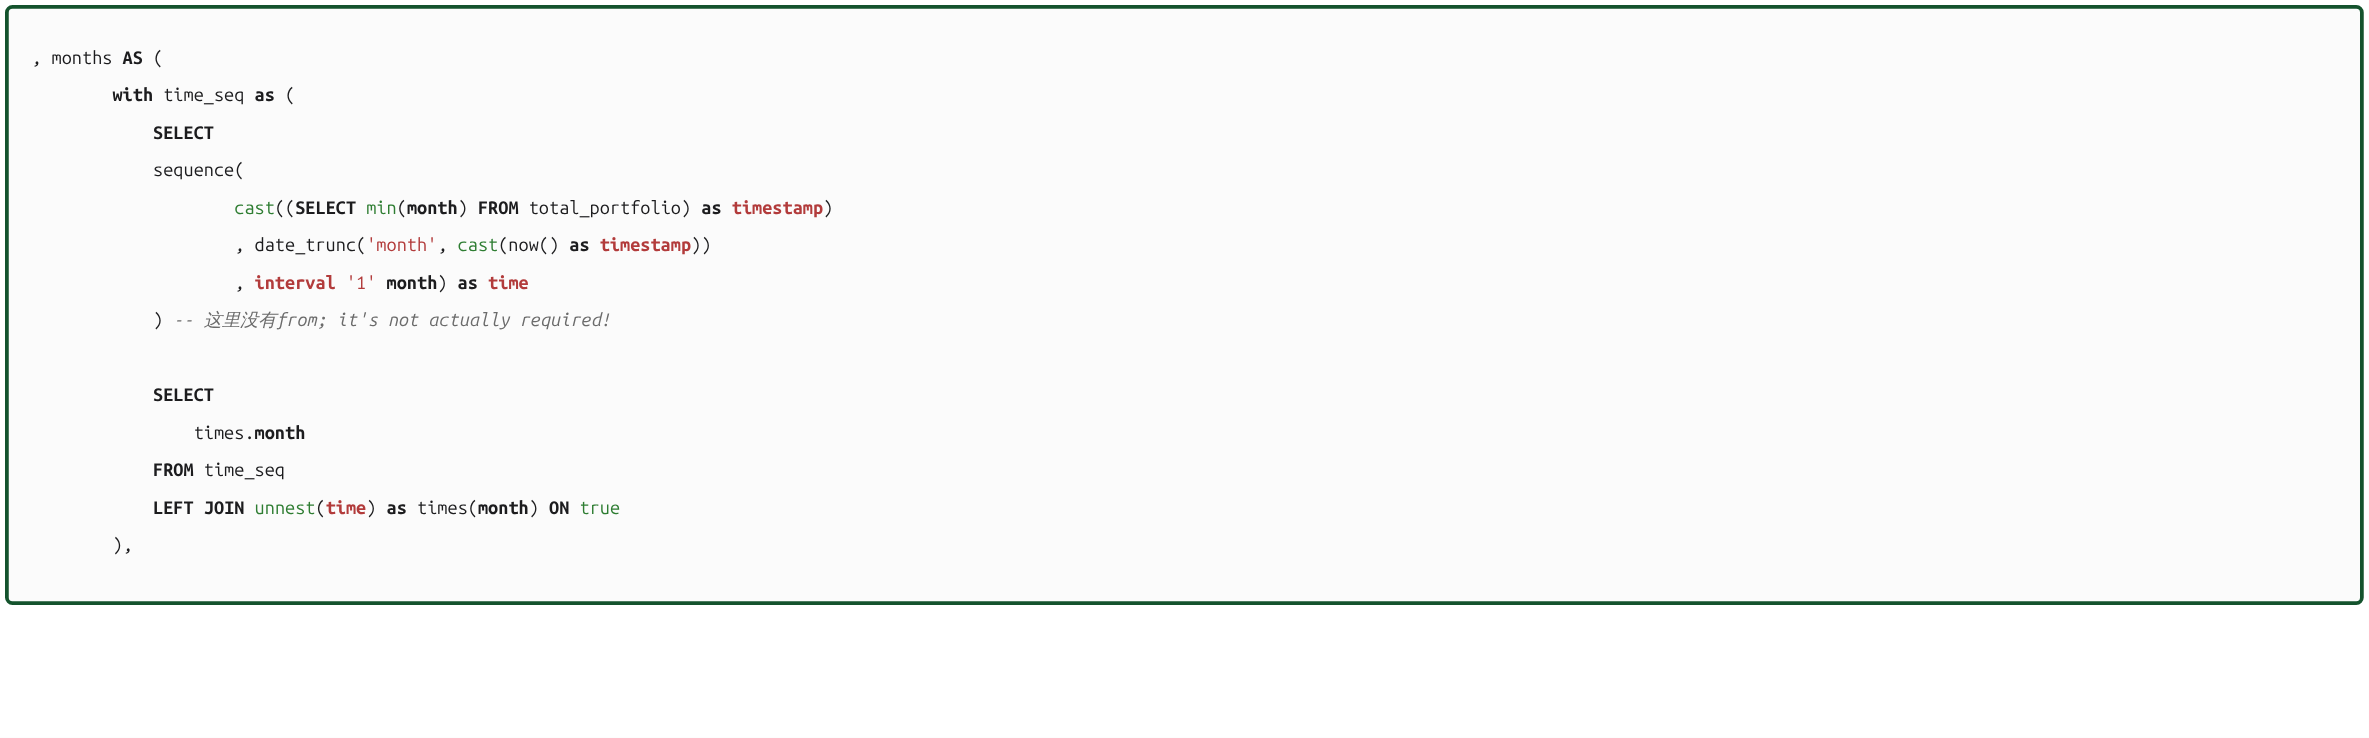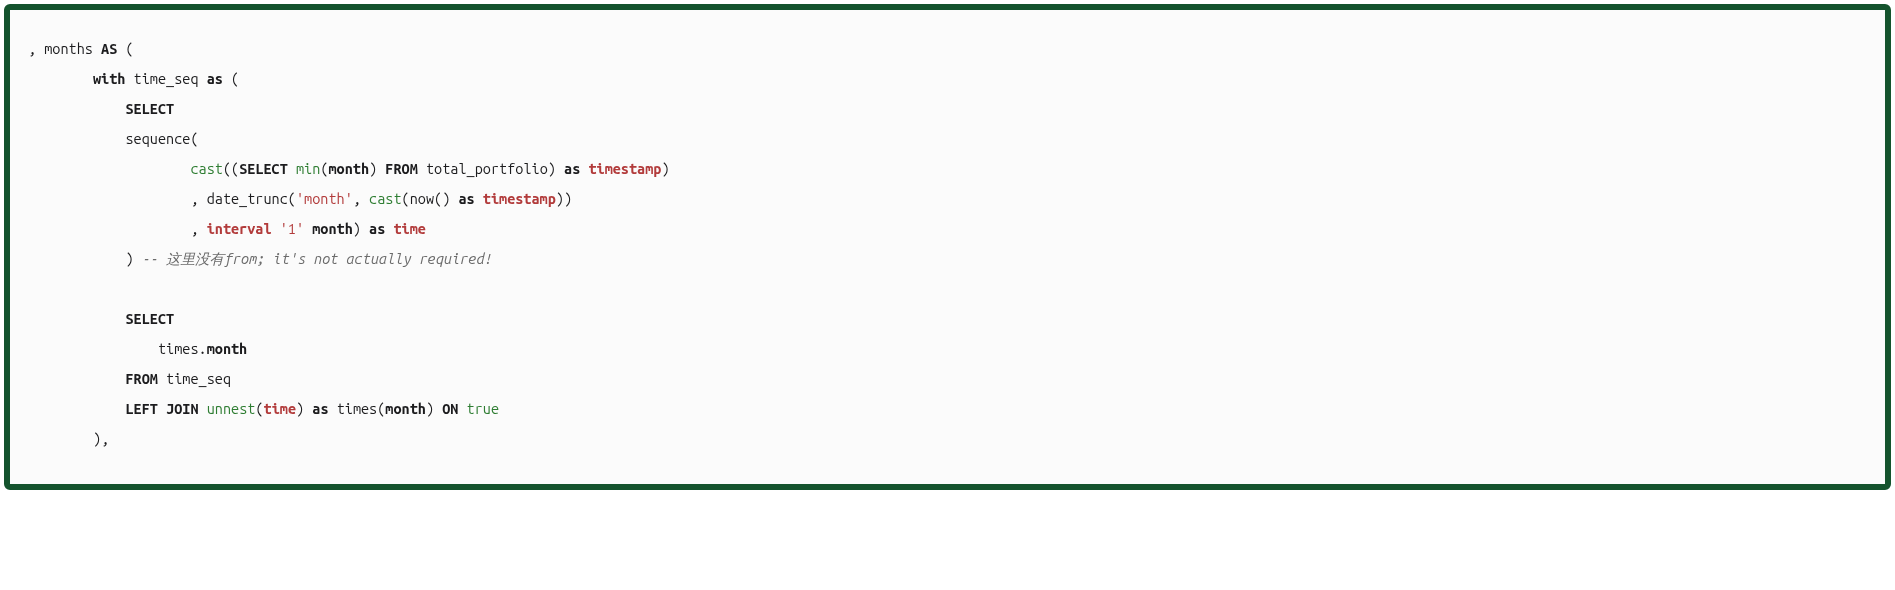--- a/index.html
+++ b/index.html
@@ -5,21 +5,21 @@
   body {
     margin: 0;
     padding: 0;
     background: #ffffff;
     font-family: Consolas, Monaco, 'Andale Mono', 'Ubuntu Mono', monospace;
     font-size: 14.5px;
     line-height: 30px;
     color: #1c1c1e;
   }
   .code-block {
-    border: 6px solid #14532d;
+    border: 3px solid #14532d;
     border-radius: 6px;
     background: #fbfbfb;
     margin: 4px;
     padding: 24px 18px 30px 18px;
     overflow-x: auto;
     white-space: pre;
   }
   .kw    { color: #1c1c1e; font-weight: bold; }   
   .fn    { color: #2e7d32; }                      
   .str   { color: #b23b3b; }                      

